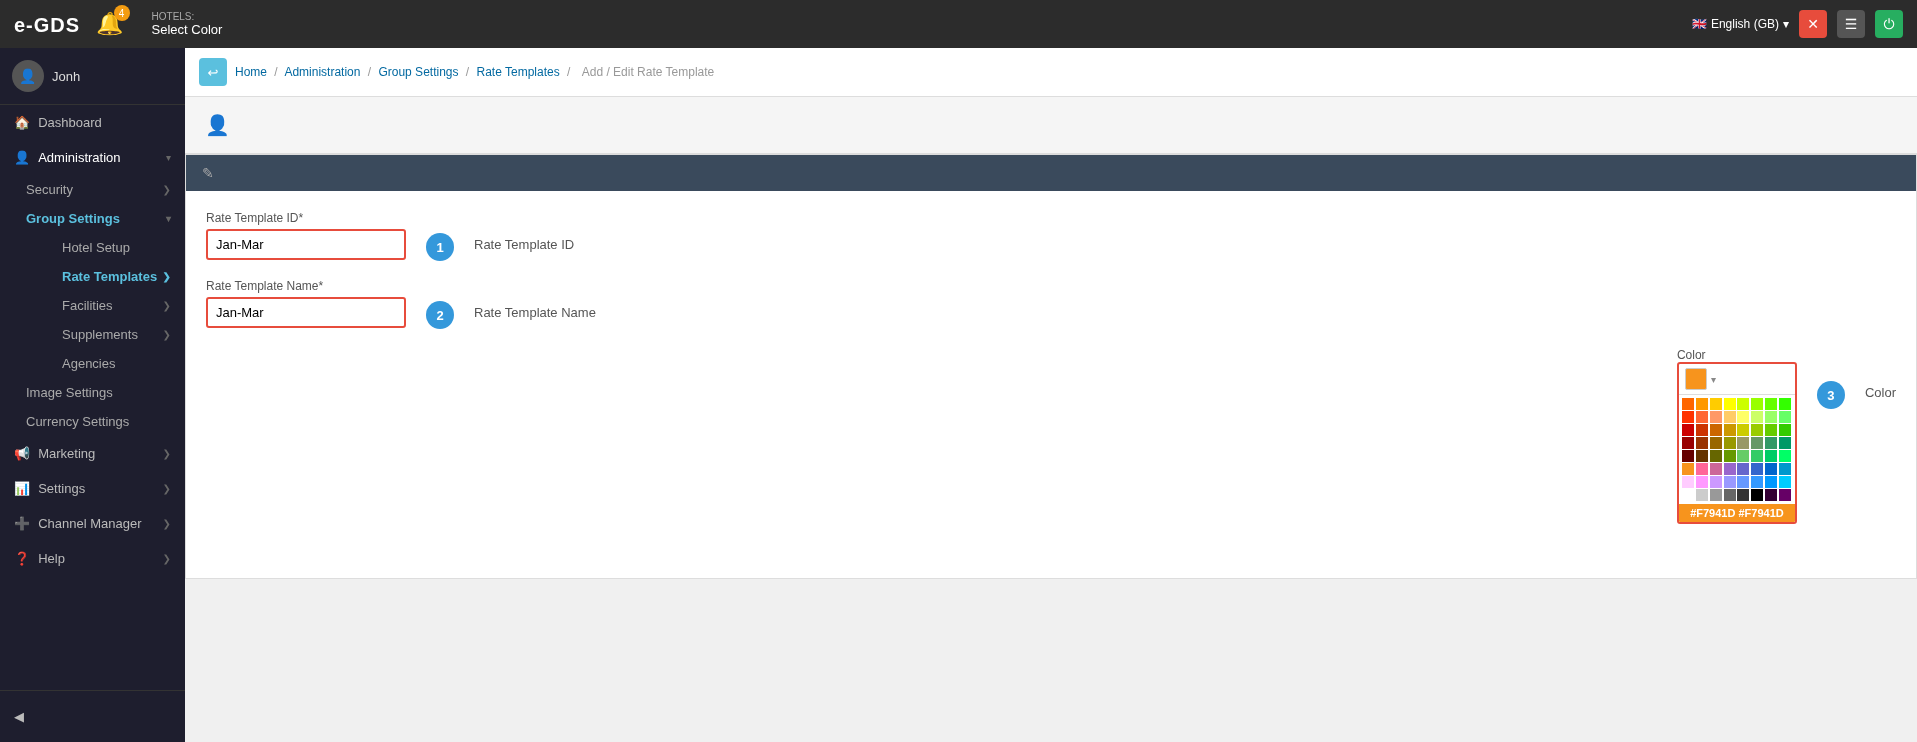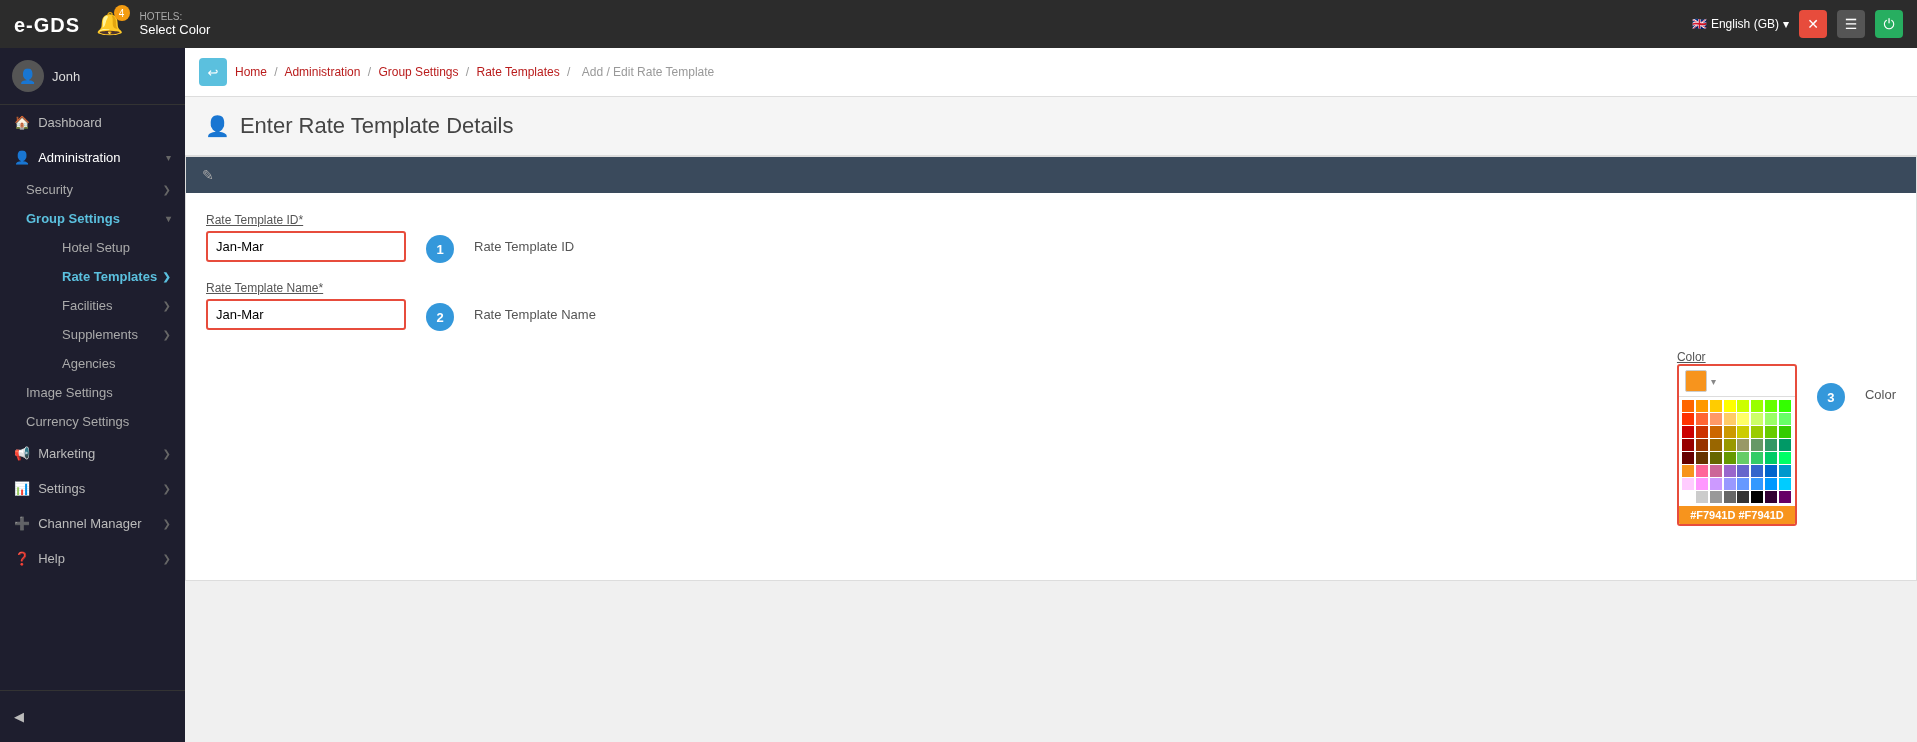--- a/index.html
+++ b/index.html
@@ -10,21 +10,21 @@
       background: #2c2c2c;
       height: 48px;
       display: flex;
       align-items: center;
       justify-content: space-between;
       padding: 0 14px;
       flex-shrink: 0;
     }
     .top-nav-left { display: flex; align-items: flex-end; gap: 16px; }
     .logo { color: #fff; font-size: 20px; font-weight: bold; letter-spacing: 1px; }
-    .hotel-selector { display: flex; flex-direction: column; }
+    .hotel-selector { display: flex; flex-direction: column; margin-left: 12px; }
     .hotel-label { color: #aaa; font-size: 10px; text-transform: uppercase; }
     .hotel-name { color: #fff; font-size: 13px; cursor: pointer; }
     .top-nav-right { display: flex; align-items: center; gap: 10px; }
     .lang-btn { color: #fff; font-size: 12px; display: flex; align-items: center; gap: 4px; cursor: pointer; }
     .top-icon-btn { width: 28px; height: 28px; border-radius: 4px; display: flex; align-items: center; justify-content: center; cursor: pointer; font-size: 14px; }
     .top-icon-btn.red { background: #e74c3c; color: #fff; }
     .top-icon-btn.gray { background: #555; color: #fff; }
     .top-icon-btn.green { background: #27ae60; color: #fff; }
     .notification-badge {
       position: relative; cursor: pointer;
@@ -92,21 +92,21 @@
       gap: 8px;
       border-bottom: 1px solid #ddd;
       flex-shrink: 0;
     }
     .breadcrumb-back {
       width: 28px; height: 28px; background: #5bc0de; border-radius: 4px;
       display: flex; align-items: center; justify-content: center;
       cursor: pointer; color: #fff; font-size: 13px;
     }
     .breadcrumb-text { color: #666; font-size: 12px; }
-    .breadcrumb-text a { color: #b91c1c; text-decoration: none; }
+    .breadcrumb-text a { color: #0369a1; text-decoration: none; }
     .breadcrumb-text span { color: #999; margin: 0 4px; }
 
     
     .page-header {
       background: #f5f5f5;
       padding: 16px 20px;
       display: flex;
       align-items: center;
       gap: 10px;
       border-bottom: 1px solid #ddd;
@@ -132,21 +132,21 @@
       padding: 10px 16px;
       display: flex; align-items: center;
     }
     .form-card-header-icon { color: #aaa; font-size: 14px; }
     .form-body { padding: 20px 20px; position: relative; }
 
     .field-row {
       display: flex; align-items: flex-start; gap: 20px; margin-bottom: 18px;
     }
     .field-block { display: flex; flex-direction: column; gap: 4px; }
-    .field-label { font-size: 12px; color: #555; font-weight: 500; text-decoration: underline; }
+    .field-label { font-size: 12px; color: #555; font-weight: 500; }
     .field-input {
       border: 2px solid #e74c3c;
       border-radius: 3px;
       padding: 6px 8px;
       font-size: 13px;
       width: 200px;
       outline: none;
     }
 
     .step-badge {
@@ -352,21 +352,20 @@
         <a>Group Settings</a>
         <span>/</span>
         <a>Rate Templates</a>
         <span>/</span>
         <span>Add / Edit Rate Template</span>
       </div>
     </div>
 
     <div class="page-header">
       <span class="page-header-icon">👤</span>
-      <h1 class="page-header-title">Enter Rate Template Details</h1>
     </div>
 
     <div class="form-container">
       <div class="form-card">
         <div class="form-card-header">
           <span class="form-card-header-icon">✎</span>
         </div>
         <div class="form-body">
 
           <div class="field-row">

